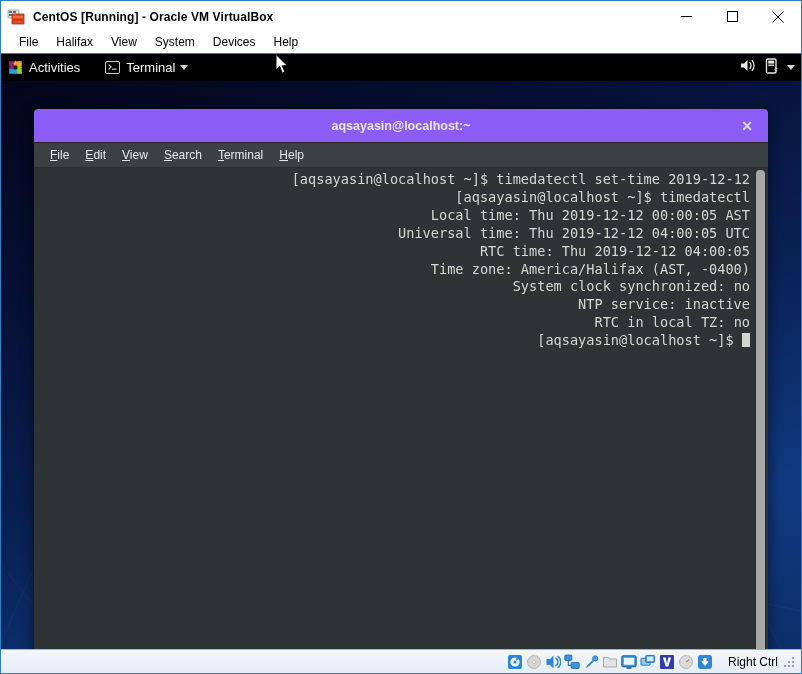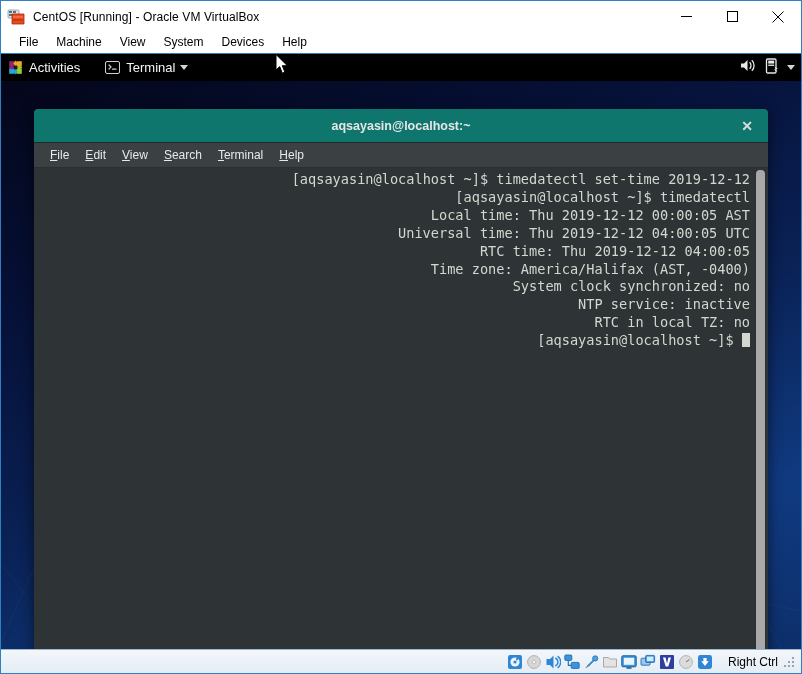--- a/index.html
+++ b/index.html
@@ -41,20 +41,21 @@
     margin-left: 6px;
     position: relative;
     flex: 0 0 auto;
   }
   #vbox-titlebar-text {
     font-size: 12px;
     color: #000000;
     margin-left: 8px;
     white-space: nowrap;
     letter-spacing: 0.1px;
+    font-weight: bold;
   }
   .win-btns {
     position: absolute;
     right: 0; top: 0;
     height: 31px;
     display: flex;
   }
   .win-btn {
     width: 46px; height: 31px;
     display: flex;
@@ -196,21 +197,21 @@
     box-shadow: 0 3px 14px rgba(0,0,0,0.55);
     display: flex;
     flex-direction: column;
     z-index: 3;
     border-radius: 4px 4px 0 0;
     overflow: hidden;
   }
   #terminal-titlebar {
     height: 33px;
     min-height: 33px;
-    background: #0f766e;
+    background: #8b5cf6;
     border-bottom: 1px solid #23282a;
     display: flex;
     align-items: center;
     justify-content: center;
     position: relative;
     border-radius: 4px 4px 0 0;
   }
   #terminal-title-text {
     font-size: 12.5px;
     font-weight: bold;
@@ -375,21 +376,21 @@
         <svg width="12" height="12" viewBox="0 0 12 12">
             <line x1="0.5" y1="0.5" x2="11.5" y2="11.5" stroke="#000" stroke-width="1"></line>
             <line x1="11.5" y1="0.5" x2="0.5" y2="11.5" stroke="#000" stroke-width="1"></line>
           </svg>
       </div>
     </div>
   </div>
 
   <div id="vbox-menubar">
     <div class="vbox-menu-item">File</div>
-    <div class="vbox-menu-item">Machine</div>
+    <div class="vbox-menu-item">Halifax</div>
     <div class="vbox-menu-item">View</div>
     <div class="vbox-menu-item">System</div>
     <div class="vbox-menu-item">Devices</div>
     <div class="vbox-menu-item">Help</div>
   </div>
 
   <div id="guest-screen">
 
     <div id="wallpaper">
       <div class="streak" style="left:-120px; top:330px; width:1px; height:520px; transform:rotate(-38deg);"></div>

